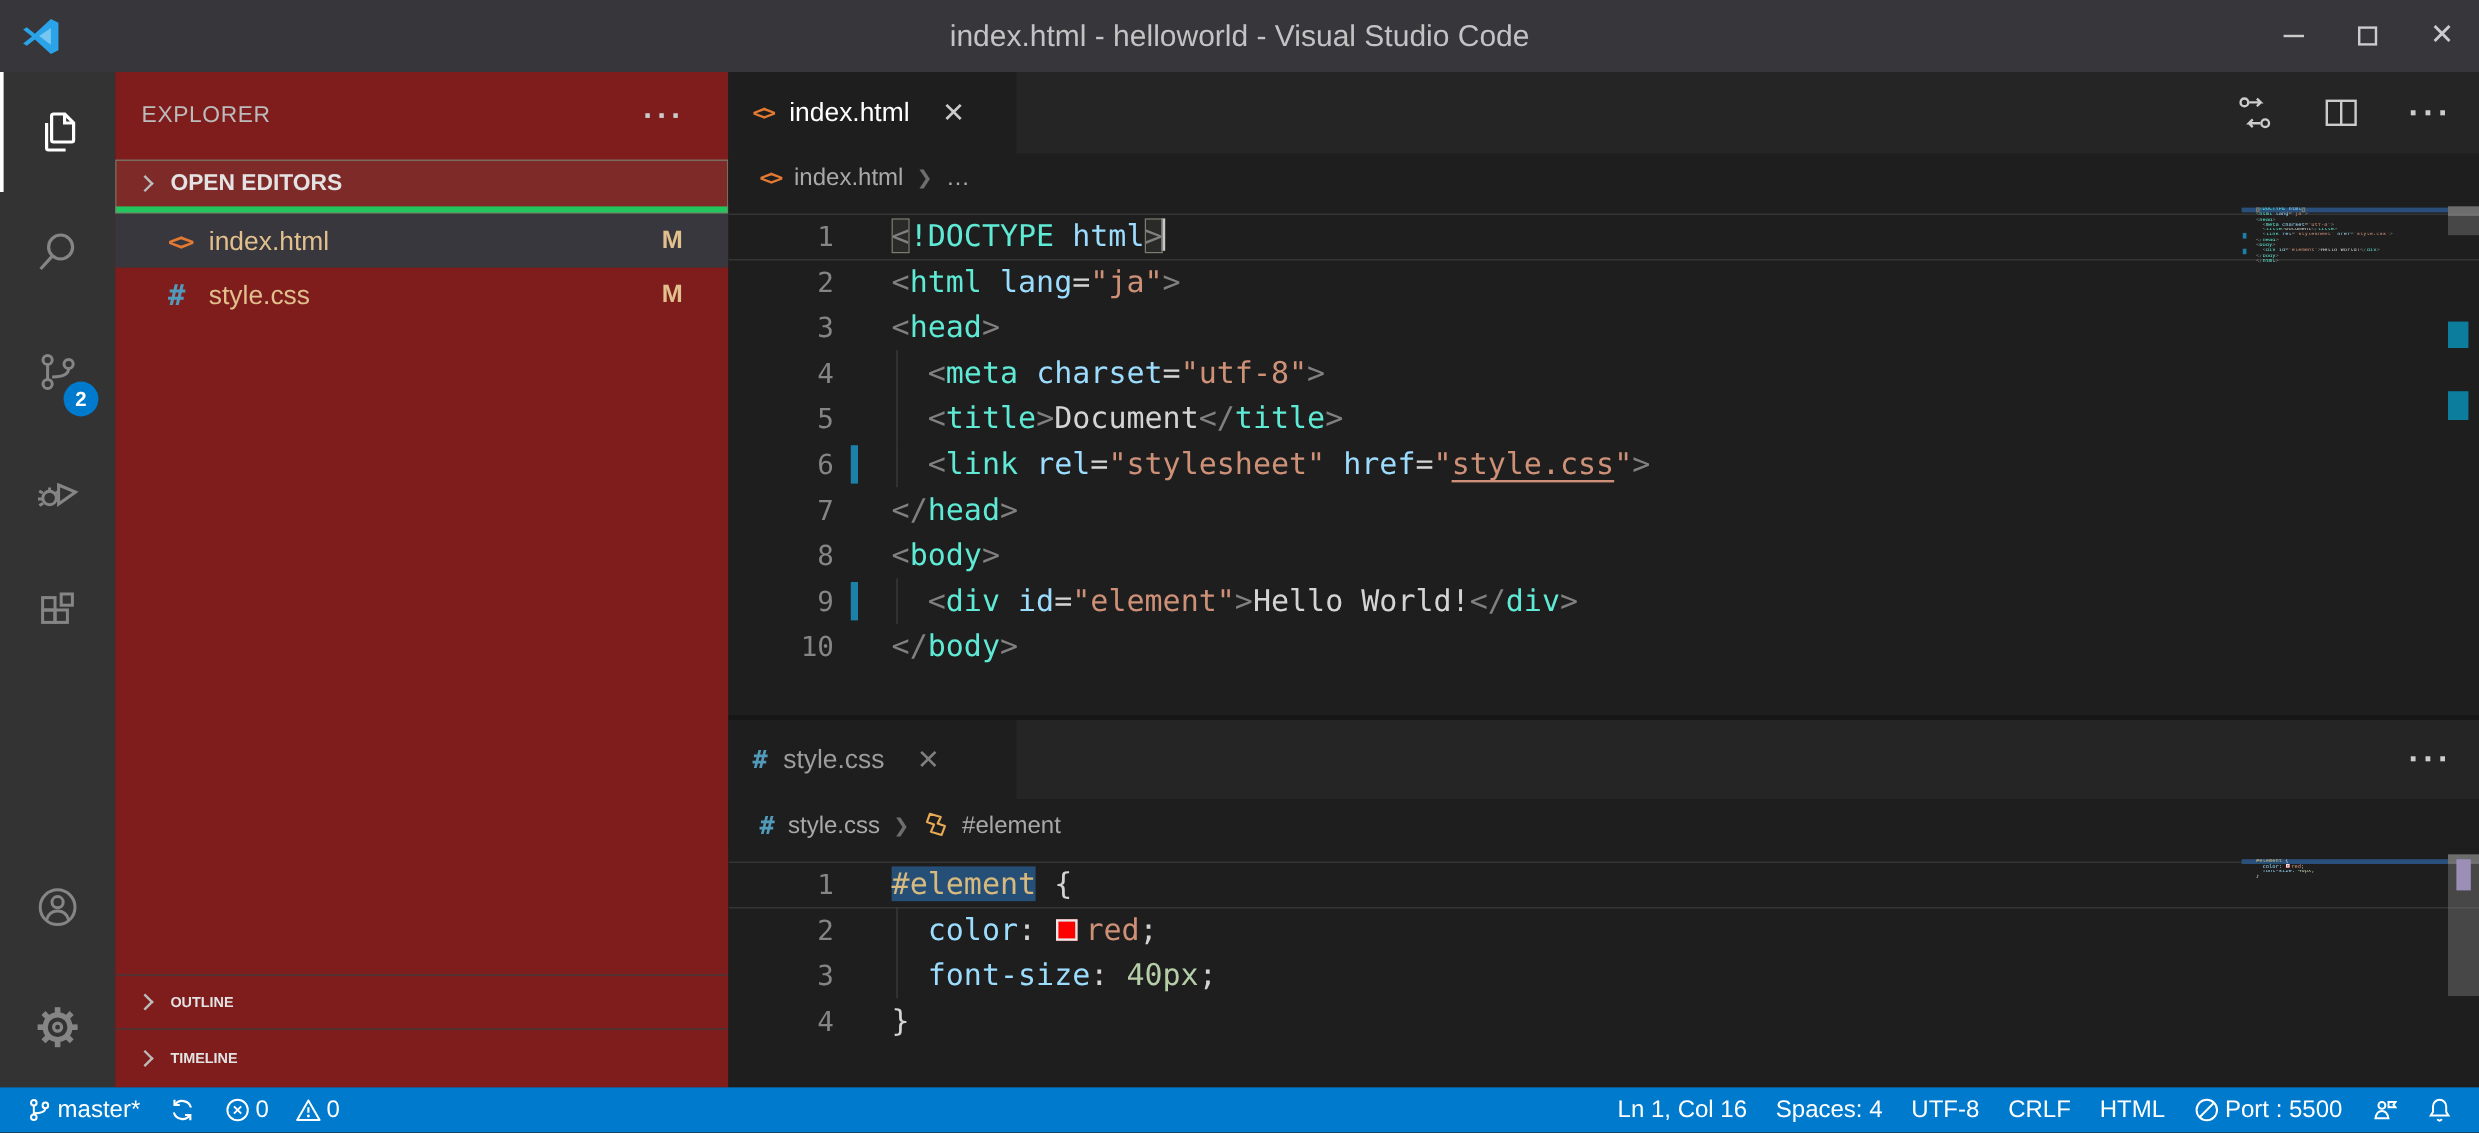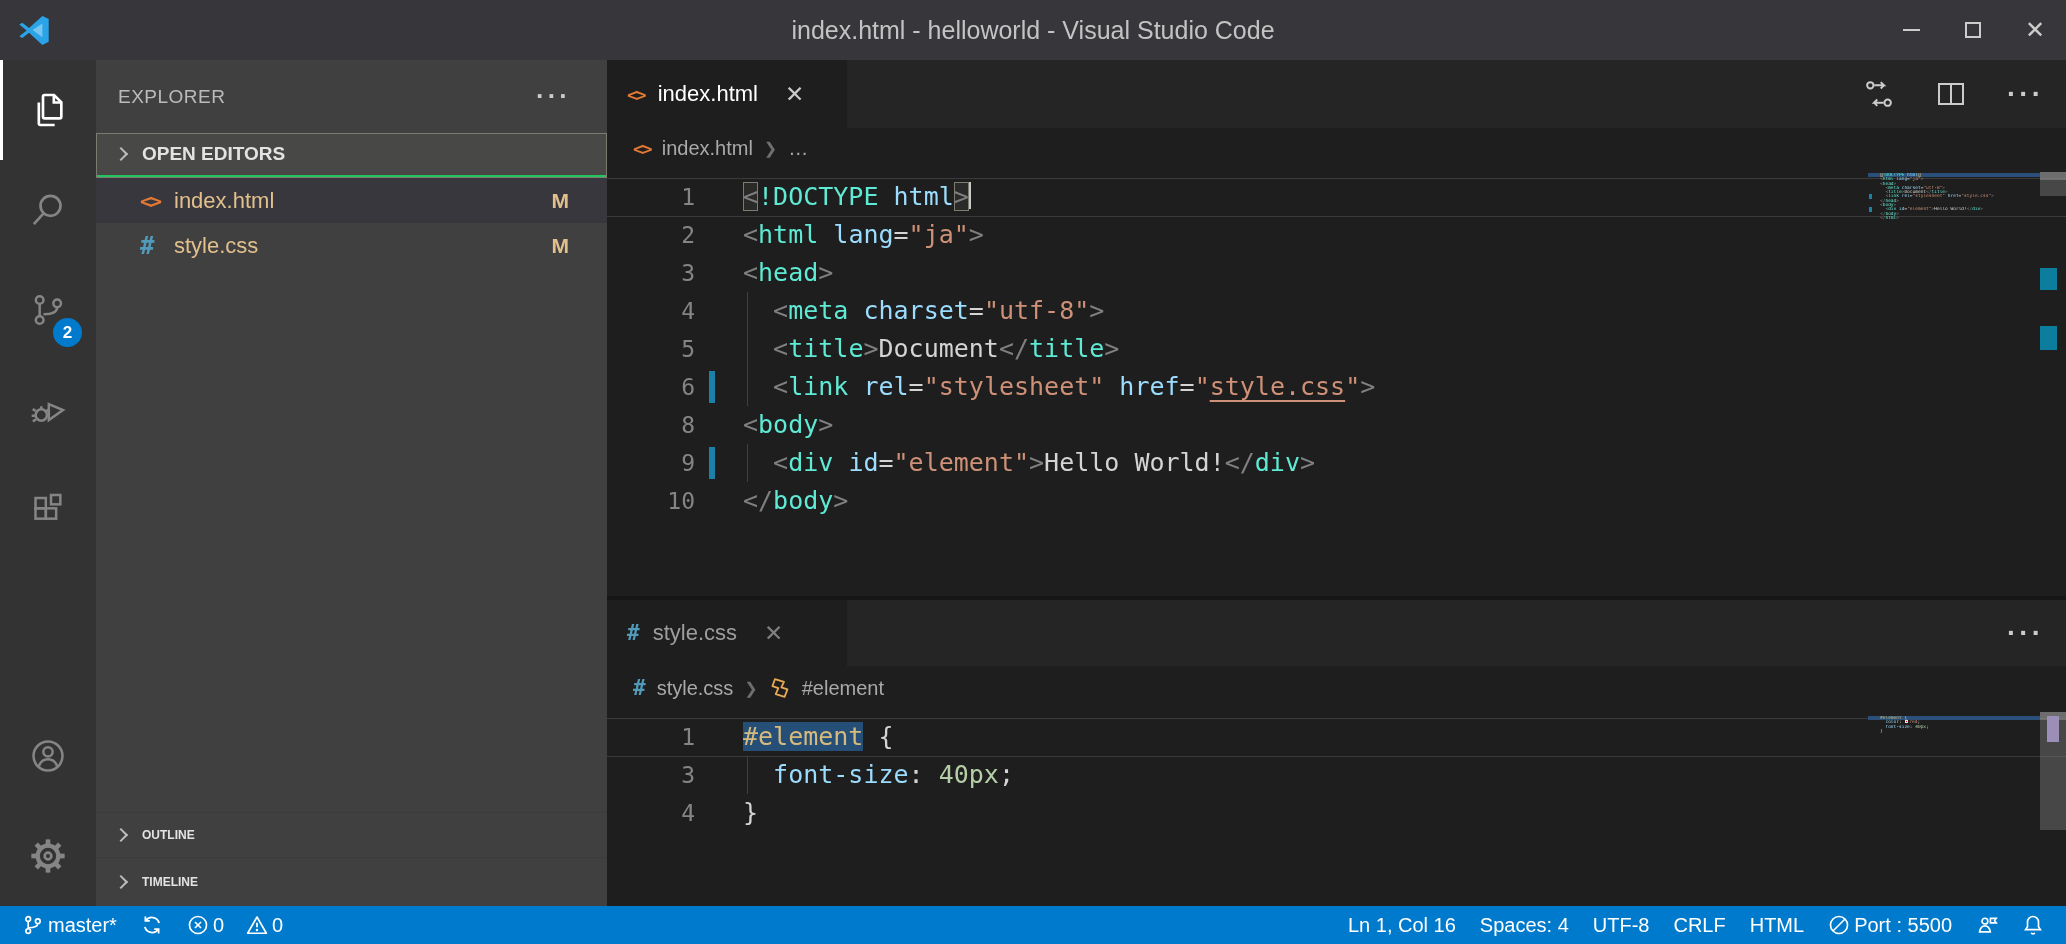--- a/index.html
+++ b/index.html
@@ -25,27 +25,27 @@
   
   .activitybar { width:96px; background:#333333; display:flex; flex-direction:column; }
   .act-cell { position:relative; height:100px; display:flex; align-items:center; justify-content:center; color:#858585; }
   .act-cell.active { color:#ffffff; }
   .act-cell.active::before { content:""; position:absolute; left:0; top:0; width:3px; height:100%; background:#ffffff; }
   .act-cell svg { width:40px; height:40px; }
   .act-spacer { flex:1; }
   .scm-badge { position:absolute; right:14px; bottom:13px; min-width:29px; height:29px; border-radius:50%;
     background:#007acc; color:#ffffff; font-size:17px; font-weight:bold; display:flex; align-items:center; justify-content:center; }
   
-  .sidebar { width:511px; background:#404040; display:flex; flex-direction:column; overflow:hidden; }
+  .sidebar { width:511px; background:#7f1d1d; display:flex; flex-direction:column; overflow:hidden; }
   .sb-header { height:73px; display:flex; align-items:center; padding:0 22px; }
   .sb-title { font-size:19px; color:#bbbbbb; letter-spacing:0.5px; flex:1; }
   .sb-dots { font-size:26px; color:#cccccc; letter-spacing:3px; margin-right:14px; font-weight:bold; }
   .sb-row { height:45px; display:flex; align-items:center; padding:0 12px; font-size:19px; font-weight:bold; color:#e3e3e3; }
   .sb-row.bt { border-top:1px solid #3c3c3c; }
-  .sb-row.bb { border-bottom:3px solid #22c55e;text-align:right; }
+  .sb-row.bb { border-bottom:6px solid #22c55e;text-align:right; }
   .chev { width:10px; height:10px; border-right:2px solid #bcbcbc; border-bottom:2px solid #bcbcbc; margin:0 16px 0 8px; flex:none; }
   .chev.right { transform:rotate(-45deg); }
   .chev.down  { transform:rotate(45deg); margin-top:-4px; }
   .file-row { height:45px; display:flex; align-items:center; padding-left:44px; font-size:22px; color:#e2c08d; }
   .file-row.selected { background:#37373d; }
   .fic { width:34px; flex:none; font-weight:bold; font-family:"DejaVu Sans Mono", monospace; }
   .fic.html { color:#e37933; font-size:20px; letter-spacing:-2px; }
   .fic.css { color:#519aba; font-size:24px; }
   .mod-badge { margin-left:auto; margin-right:38px; font-size:21px; font-weight:bold; color:#e2c08d; }
   .sb-spacer { flex:1; }
@@ -263,20 +263,21 @@
           <span>…</span>
         </div>
         <div class="code-wrap">
           <div class="code-lines">
               <div class="line cur"><span class="ln">1</span><span class="gut"></span><span class="codetext"><span class="tk-p bb">&lt;</span><span class="tk-t">!DOCTYPE</span><span class="tk-a"> html</span><span class="tk-p bb">&gt;</span><span class="cursor"></span></span></div>
               <div class="line"><span class="ln">2</span><span class="gut"></span><span class="codetext"><span class="tk-p">&lt;</span><span class="tk-t">html</span><span class="tk-a"> lang</span><span class="tk-o">=</span><span class="tk-s">"ja"</span><span class="tk-p">&gt;</span></span></div>
               <div class="line"><span class="ln">3</span><span class="gut"></span><span class="codetext"><span class="tk-p">&lt;</span><span class="tk-t">head</span><span class="tk-p">&gt;</span></span></div>
               <div class="line"><span class="ln">4</span><span class="gut"></span><span class="guide"></span><span class="codetext"><span class="tk-o">  </span><span class="tk-p">&lt;</span><span class="tk-t">meta</span><span class="tk-a"> charset</span><span class="tk-o">=</span><span class="tk-s">"utf-8"</span><span class="tk-p">&gt;</span></span></div>
               <div class="line"><span class="ln">5</span><span class="gut"></span><span class="guide"></span><span class="codetext"><span class="tk-o">  </span><span class="tk-p">&lt;</span><span class="tk-t">title</span><span class="tk-p">&gt;</span><span class="tk-x">Document</span><span class="tk-p">&lt;/</span><span class="tk-t">title</span><span class="tk-p">&gt;</span></span></div>
               <div class="line"><span class="ln">6</span><span class="gut git"></span><span class="guide"></span><span class="codetext"><span class="tk-o">  </span><span class="tk-p">&lt;</span><span class="tk-t">link</span><span class="tk-a"> rel</span><span class="tk-o">=</span><span class="tk-s">"stylesheet"</span><span class="tk-a"> href</span><span class="tk-o">=</span><span class="tk-s">"</span><span class="tk-s u">style.css</span><span class="tk-s">"</span><span class="tk-p">&gt;</span></span></div>
+              <div class="line"><span class="ln">7</span><span class="gut"></span><span class="codetext"><span class="tk-p">&lt;/</span><span class="tk-t">head</span><span class="tk-p">&gt;</span></span></div>
               <div class="line"><span class="ln">8</span><span class="gut"></span><span class="codetext"><span class="tk-p">&lt;</span><span class="tk-t">body</span><span class="tk-p">&gt;</span></span></div>
               <div class="line"><span class="ln">9</span><span class="gut git"></span><span class="guide"></span><span class="codetext"><span class="tk-o">  </span><span class="tk-p">&lt;</span><span class="tk-t">div</span><span class="tk-a"> id</span><span class="tk-o">=</span><span class="tk-s">"element"</span><span class="tk-p">&gt;</span><span class="tk-x">Hello World!</span><span class="tk-p">&lt;/</span><span class="tk-t">div</span><span class="tk-p">&gt;</span></span></div>
               <div class="line"><span class="ln">10</span><span class="gut"></span><span class="codetext"><span class="tk-p">&lt;/</span><span class="tk-t">body</span><span class="tk-p">&gt;</span></span></div>
             </div>
           <div class="minimap">
               <div class="minimap-lines">
                 <div class="mini-line mcur"><span class="codetext"><span class="tk-p bb">&lt;</span><span class="tk-t">!DOCTYPE</span><span class="tk-a"> html</span><span class="tk-p bb">&gt;</span></span></div>
                 <div class="mini-line"><span class="codetext"><span class="tk-p">&lt;</span><span class="tk-t">html</span><span class="tk-a"> lang</span><span class="tk-o">=</span><span class="tk-s">"ja"</span><span class="tk-p">&gt;</span></span></div>
                 <div class="mini-line"><span class="codetext"><span class="tk-p">&lt;</span><span class="tk-t">head</span><span class="tk-p">&gt;</span></span></div>
                 <div class="mini-line"><span class="codetext"><span class="tk-o">  </span><span class="tk-p">&lt;</span><span class="tk-t">meta</span><span class="tk-a"> charset</span><span class="tk-o">=</span><span class="tk-s">"utf-8"</span><span class="tk-p">&gt;</span></span></div>
@@ -318,20 +319,21 @@
           <span class="bc-symbol">
             <svg viewBox="0 0 16 16">
                 <path d="M4.3 1.6l6.6 1.9-1.9 4 4.4 1.5-2 5.4-6.5-1.9 1.9-4.4-4.3-1.5z" fill="none" stroke="#e8ab53" stroke-width="1.3" stroke-linejoin="round"></path>
               </svg>
           </span>
           <span>#element</span>
         </div>
         <div class="code-wrap">
           <div class="code-lines">
               <div class="line cur"><span class="ln">1</span><span class="gut"></span><span class="codetext"><span class="tk-sel hl">#element</span><span class="tk-o"> </span><span class="tk-o">{</span></span></div>
+              <div class="line"><span class="ln">2</span><span class="gut"></span><span class="guide"></span><span class="codetext"><span class="tk-o">  </span><span class="tk-a">color</span><span class="tk-o">: </span><span class="swatch" style="background: rgb(255, 0, 0);"></span><span class="tk-s">red</span><span class="tk-o">;</span></span></div>
               <div class="line"><span class="ln">3</span><span class="gut"></span><span class="guide"></span><span class="codetext"><span class="tk-o">  </span><span class="tk-a">font-size</span><span class="tk-o">: </span><span class="tk-n">40px</span><span class="tk-o">;</span></span></div>
               <div class="line"><span class="ln">4</span><span class="gut"></span><span class="codetext"><span class="tk-o">}</span></span></div>
             </div>
           <div class="minimap" style="top:6px;">
               <div class="minimap-lines">
                 <div class="mini-line mcur"><span class="codetext"><span class="tk-sel hl">#element</span><span class="tk-o"> </span><span class="tk-o">{</span></span></div>
                 <div class="mini-line"><span class="codetext"><span class="tk-o">  </span><span class="tk-a">color</span><span class="tk-o">: </span><span class="swatch" style="background: rgb(255, 0, 0);"></span><span class="tk-s">red</span><span class="tk-o">;</span></span></div>
                 <div class="mini-line"><span class="codetext"><span class="tk-o">  </span><span class="tk-a">font-size</span><span class="tk-o">: </span><span class="tk-n">40px</span><span class="tk-o">;</span></span></div>
                 <div class="mini-line"><span class="codetext"><span class="tk-o">}</span></span></div>
               </div>

